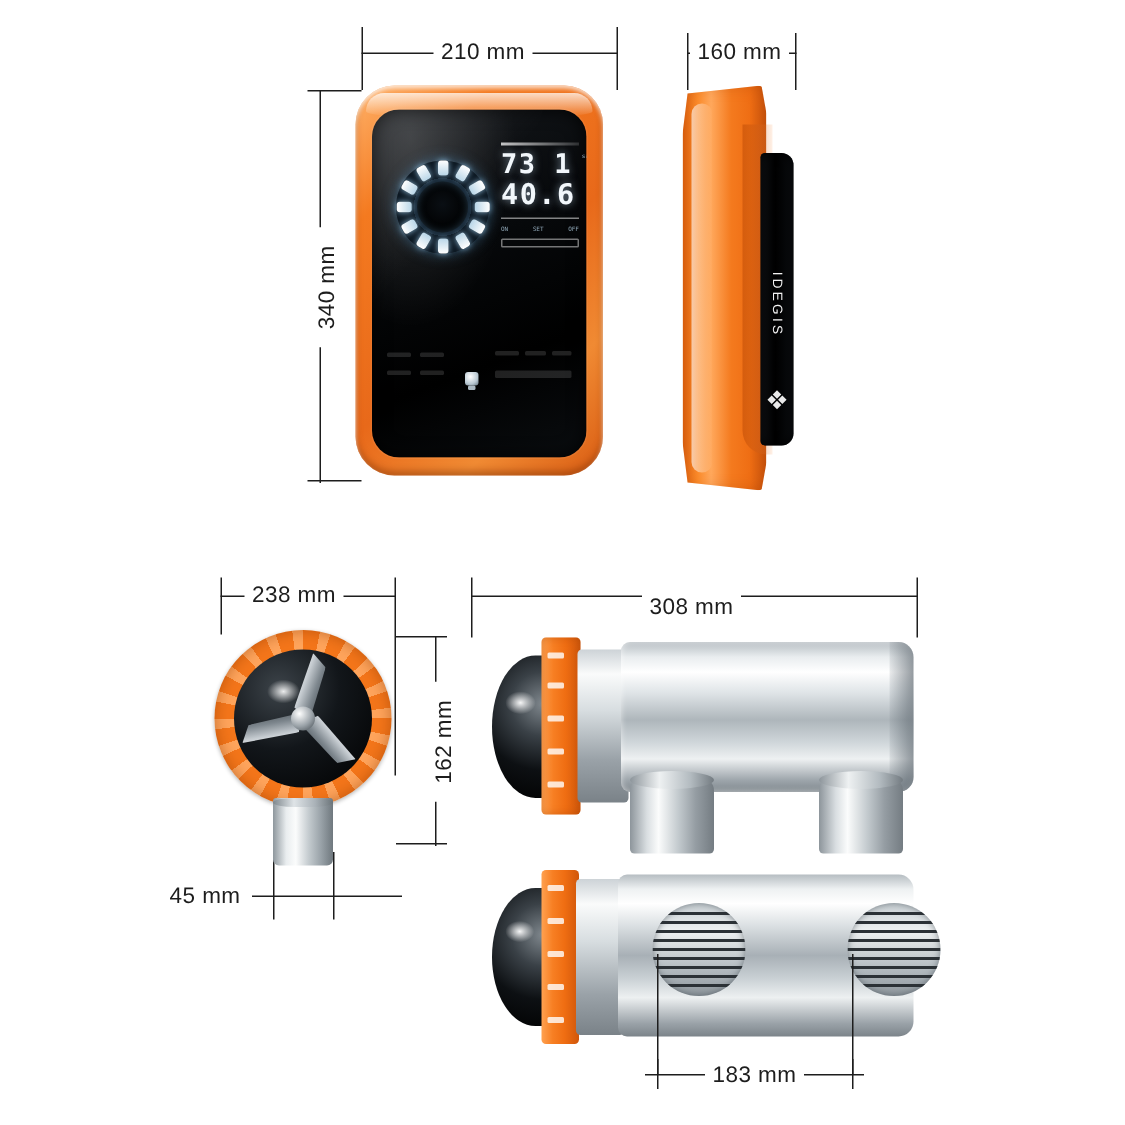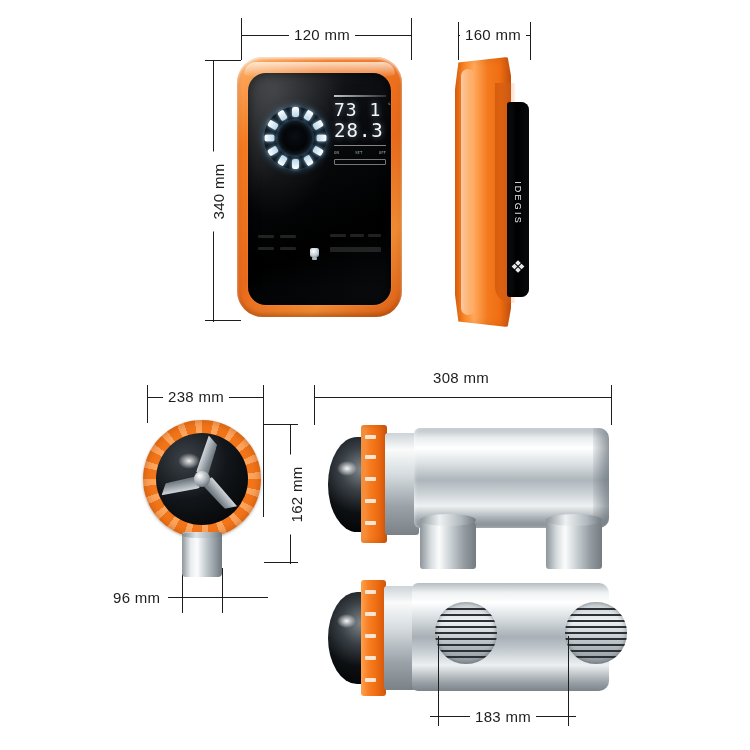--- a/index.html
+++ b/index.html
@@ -83,21 +83,21 @@
   .dial-glow{
     position:absolute;left:8px;top:26px;width:78px;height:78px;border-radius:50%;
     background:radial-gradient(circle,rgba(70,150,210,.22) 0%,rgba(70,150,210,0) 68%);
   }
 
   
   .lcd{position:absolute;left:86px;top:22px;width:52px;}
   .lcd .sep{height:1.5px;background:linear-gradient(90deg,rgba(255,255,255,.75),rgba(255,255,255,.15));margin-bottom:3px;}
   .lcd .big{
     font-family:"DejaVu Sans Mono", monospace;
-    font-size:18px;font-weight:normal;color:#f2f7fb;
+    font-size:18px;font-weight:bold;color:#f2f7fb;
     letter-spacing:1px;line-height:20px;
     text-shadow:0 0 6px rgba(200,230,255,.55);
   }
   .lcd .big.second{font-size:19px;}
   .lcd .tiny{
     font-family:"DejaVu Sans Mono", monospace;
     font-size:4px;color:#9fb6c6;letter-spacing:.3px;
     position:absolute;right:-10px;top:6px;
   }
   .lcd .rule{height:1.2px;background:rgba(255,255,255,.5);margin:5px 0 4px;}
@@ -291,21 +291,21 @@
   .pointer{position:absolute;background:#1d1d1d;width:1.4px;}
 </style>
 </head>
 <body>
 
 <div class="stage">
 
   <div class="dline h" style="left:241px;top:35px;width:171px;"></div>
   <div class="tick" style="left:241px;top:18px;height:42px;"></div>
   <div class="tick" style="left:411px;top:18px;height:42px;"></div>
-  <div class="dim-label" style="left:289px;top:26px;">120 mm</div>
+  <div class="dim-label" style="left:289px;top:26px;">210 mm</div>
 
   <div class="dline v" style="left:213px;top:60px;height:262px;"></div>
   <div class="tick h" style="left:205px;top:60px;width:36px;height:1.4px;"></div>
   <div class="tick h" style="left:205px;top:320px;width:36px;height:1.4px;"></div>
   <div class="dim-label vert" style="left:178px;top:183px;width:70px;text-align:center;">340 mm</div>
 
   <div class="dline h" style="left:458px;top:35px;width:73px;"></div>
   <div class="tick" style="left:458px;top:22px;height:38px;"></div>
   <div class="tick" style="left:530px;top:22px;height:38px;"></div>
   <div class="dim-label" style="left:460px;top:26px;">160 mm</div>
@@ -328,21 +328,21 @@
         <div class="seg" style="transform:rotate(270deg)"></div>
         <div class="seg" style="transform:rotate(300deg)"></div>
         <div class="seg" style="transform:rotate(330deg)"></div>
         <div class="hole"></div>
       </div>
 
       <div class="lcd">
         <div class="sep"></div>
         <div class="big">73 1</div>
         <div class="tiny">sal</div>
-        <div class="big second">28.3</div>
+        <div class="big second">40.6</div>
         <div class="rule"></div>
         <div class="row">
           <span>ON</span>
           <span>SET</span>
           <span>OFF</span>
         </div>
         <div class="bar"></div>
       </div>
 
       <div class="cu-controls">
@@ -379,38 +379,38 @@
   <div class="dim-label" style="left:163px;top:388px;">238 mm</div>
 
   <div class="dline v" style="left:290px;top:424px;height:140px;"></div>
   <div class="tick h" style="left:264px;top:424px;width:34px;height:1.4px;"></div>
   <div class="tick h" style="left:264px;top:562px;width:34px;height:1.4px;"></div>
   <div class="dim-label vert" style="left:256px;top:486px;width:70px;text-align:center;">162 mm</div>
 
   <div class="dline h" style="left:168px;top:597px;width:100px;"></div>
   <div class="tick" style="left:182px;top:568px;height:45px;"></div>
   <div class="tick" style="left:222px;top:568px;height:45px;"></div>
-  <div class="dim-label" style="left:108px;top:589px;">96 mm</div>
+  <div class="dim-label" style="left:108px;top:589px;">45 mm</div>
 
   <div class="cell-front">
     <div class="cf-collar"></div>
     <div class="cf-inner">
       <div class="cf-blade" style="transform:rotate(10deg)"></div>
       <div class="cf-blade" style="transform:rotate(130deg)"></div>
       <div class="cf-blade" style="transform:rotate(250deg)"></div>
       <div class="cf-hub"></div>
       <div class="cf-spec"></div>
     </div>
     <div class="cf-port"></div>
   </div>
 
   <div class="dline h" style="left:314px;top:397px;width:298px;"></div>
   <div class="tick" style="left:314px;top:385px;height:40px;"></div>
   <div class="tick" style="left:611px;top:385px;height:40px;"></div>
-  <div class="dim-label" style="left:428px;top:369px;">308 mm</div>
+  <div class="dim-label" style="left:428px;top:396px;">308 mm</div>
 
   <div class="cell-h">
     <div class="ch-dome"></div>
     <div class="ch-flange">
       <i style="top:10px"></i>
         <i style="top:30px"></i>
         <i style="top:52px"></i>
         <i style="top:74px"></i>
         <i style="top:96px"></i>
     </div>

